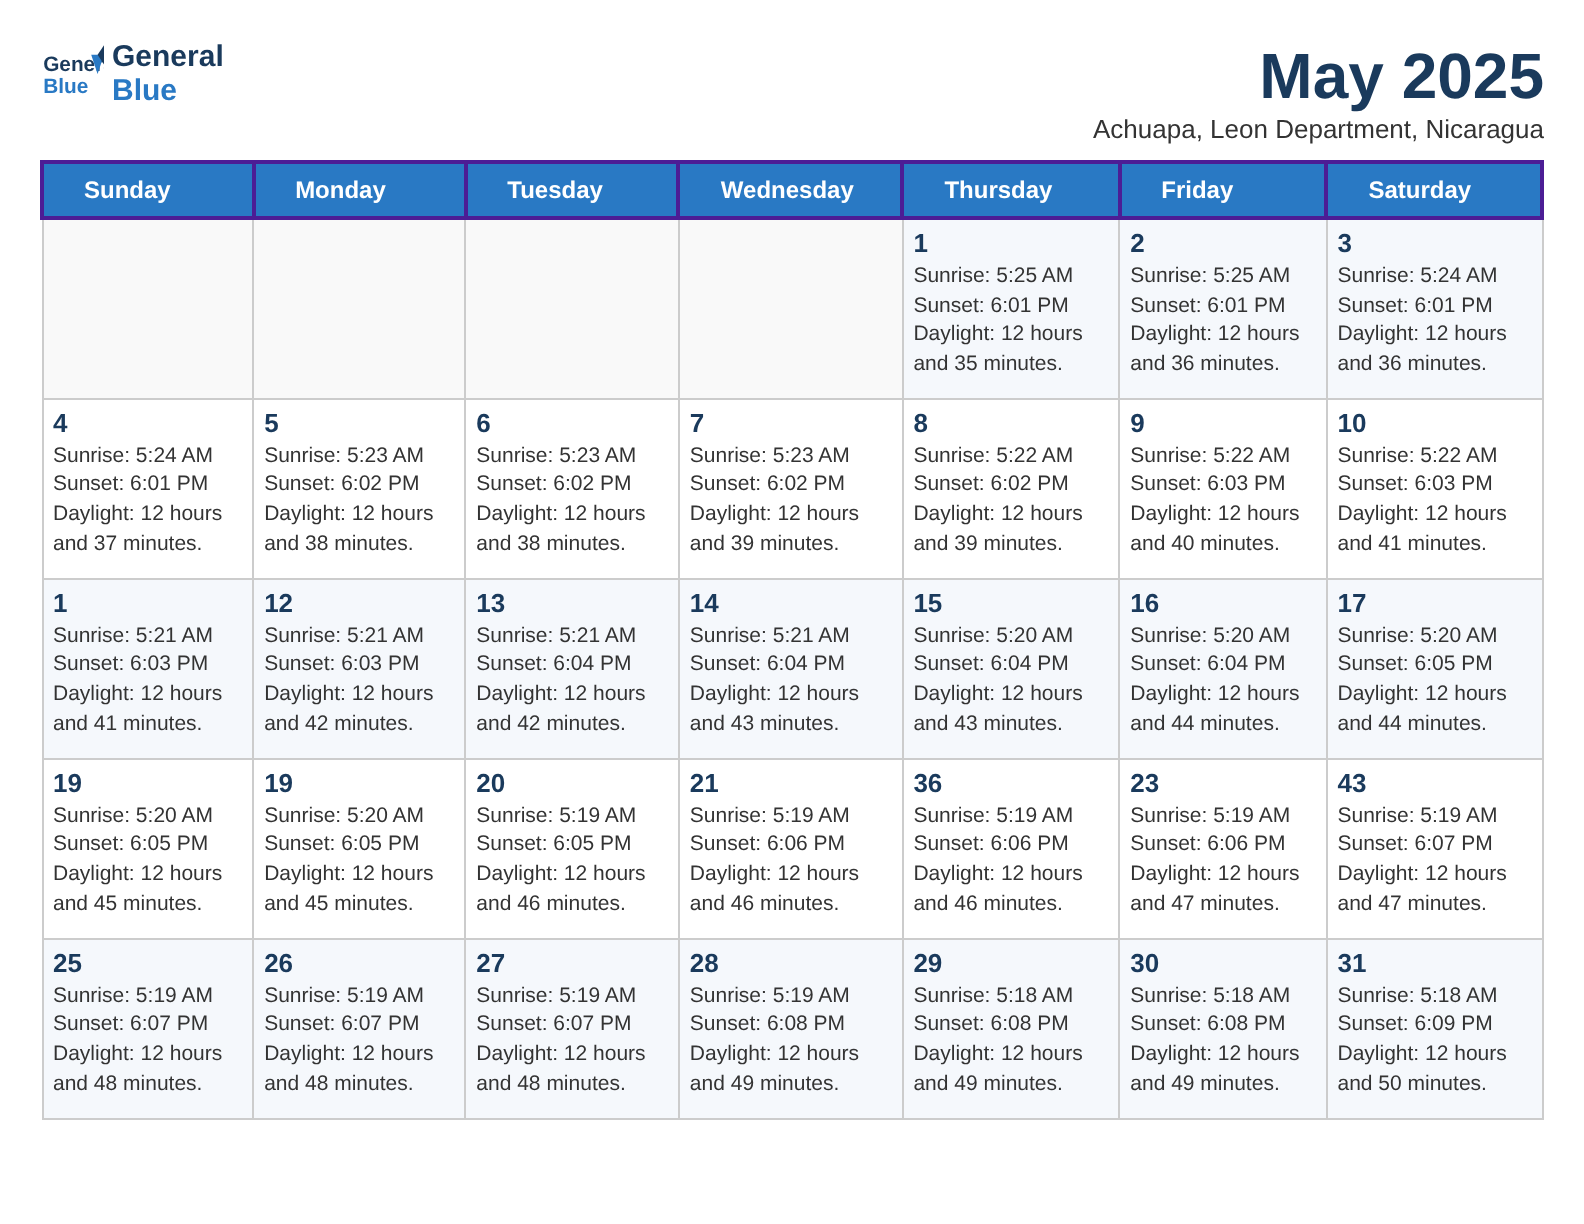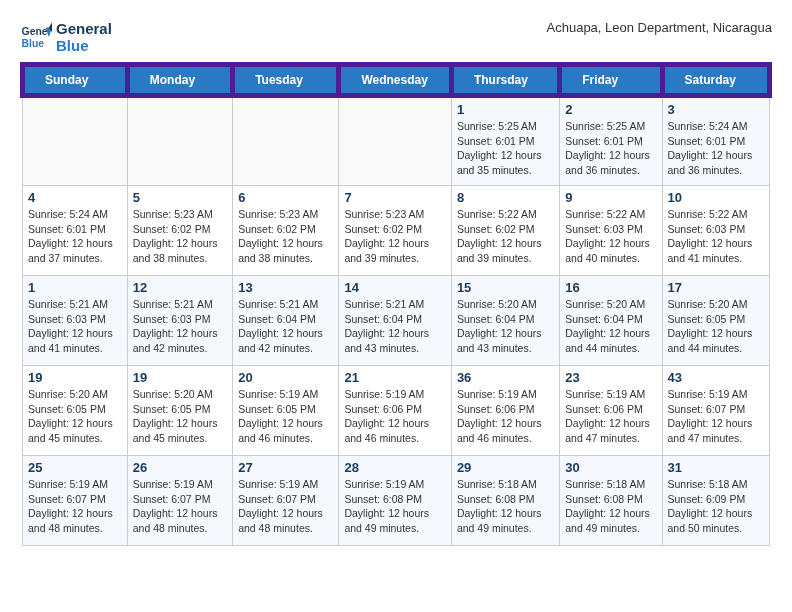--- a/index.html
+++ b/index.html
@@ -42,21 +42,21 @@
       border-collapse: collapse;
       font-size: 11px;
     }
     .calendar-table thead th {
       background-color: #2979c4;
       color: #fff;
       padding: 6px 20px;
       text-align: left;
       font-size: 12px;
       font-weight: bold;
-      border: 5px solid #4c1d95;
+      border: 2px solid #4c1d95;
     }
     .calendar-table tbody td {
       border: 1px solid #ccc;
       vertical-align: top;
       padding: 4px 5px;
       height: 90px;
       width: 113px;
       background: #fff;
     }
     .calendar-table tbody tr:nth-child(odd) td {
@@ -90,20 +90,21 @@
       <text x="2" y="32" font-size="13" font-weight="bold" fill="#2979c4">Blue</text>
       <polygon points="32,8 40,8 36,20" fill="#2979c4"></polygon>
       <polygon points="36,8 40,2 40,14" fill="#1a3a5c"></polygon>
     </svg>
     <div>
       <div style="font-size:15px;font-weight:bold;color:#1a3a5c;">General</div>
       <div style="font-size:15px;font-weight:bold;color:#2979c4;">Blue</div>
     </div>
   </div>
   <div class="title-section">
+    <div class="month-title">May 2025</div>
     <div class="location-title">Achuapa, Leon Department, Nicaragua</div>
   </div>
 </div>
 
 <table class="calendar-table">
   <thead>
     <tr id="header-row">
         <th>Sunday</th>
         <th>Monday</th>
         <th>Tuesday</th>

